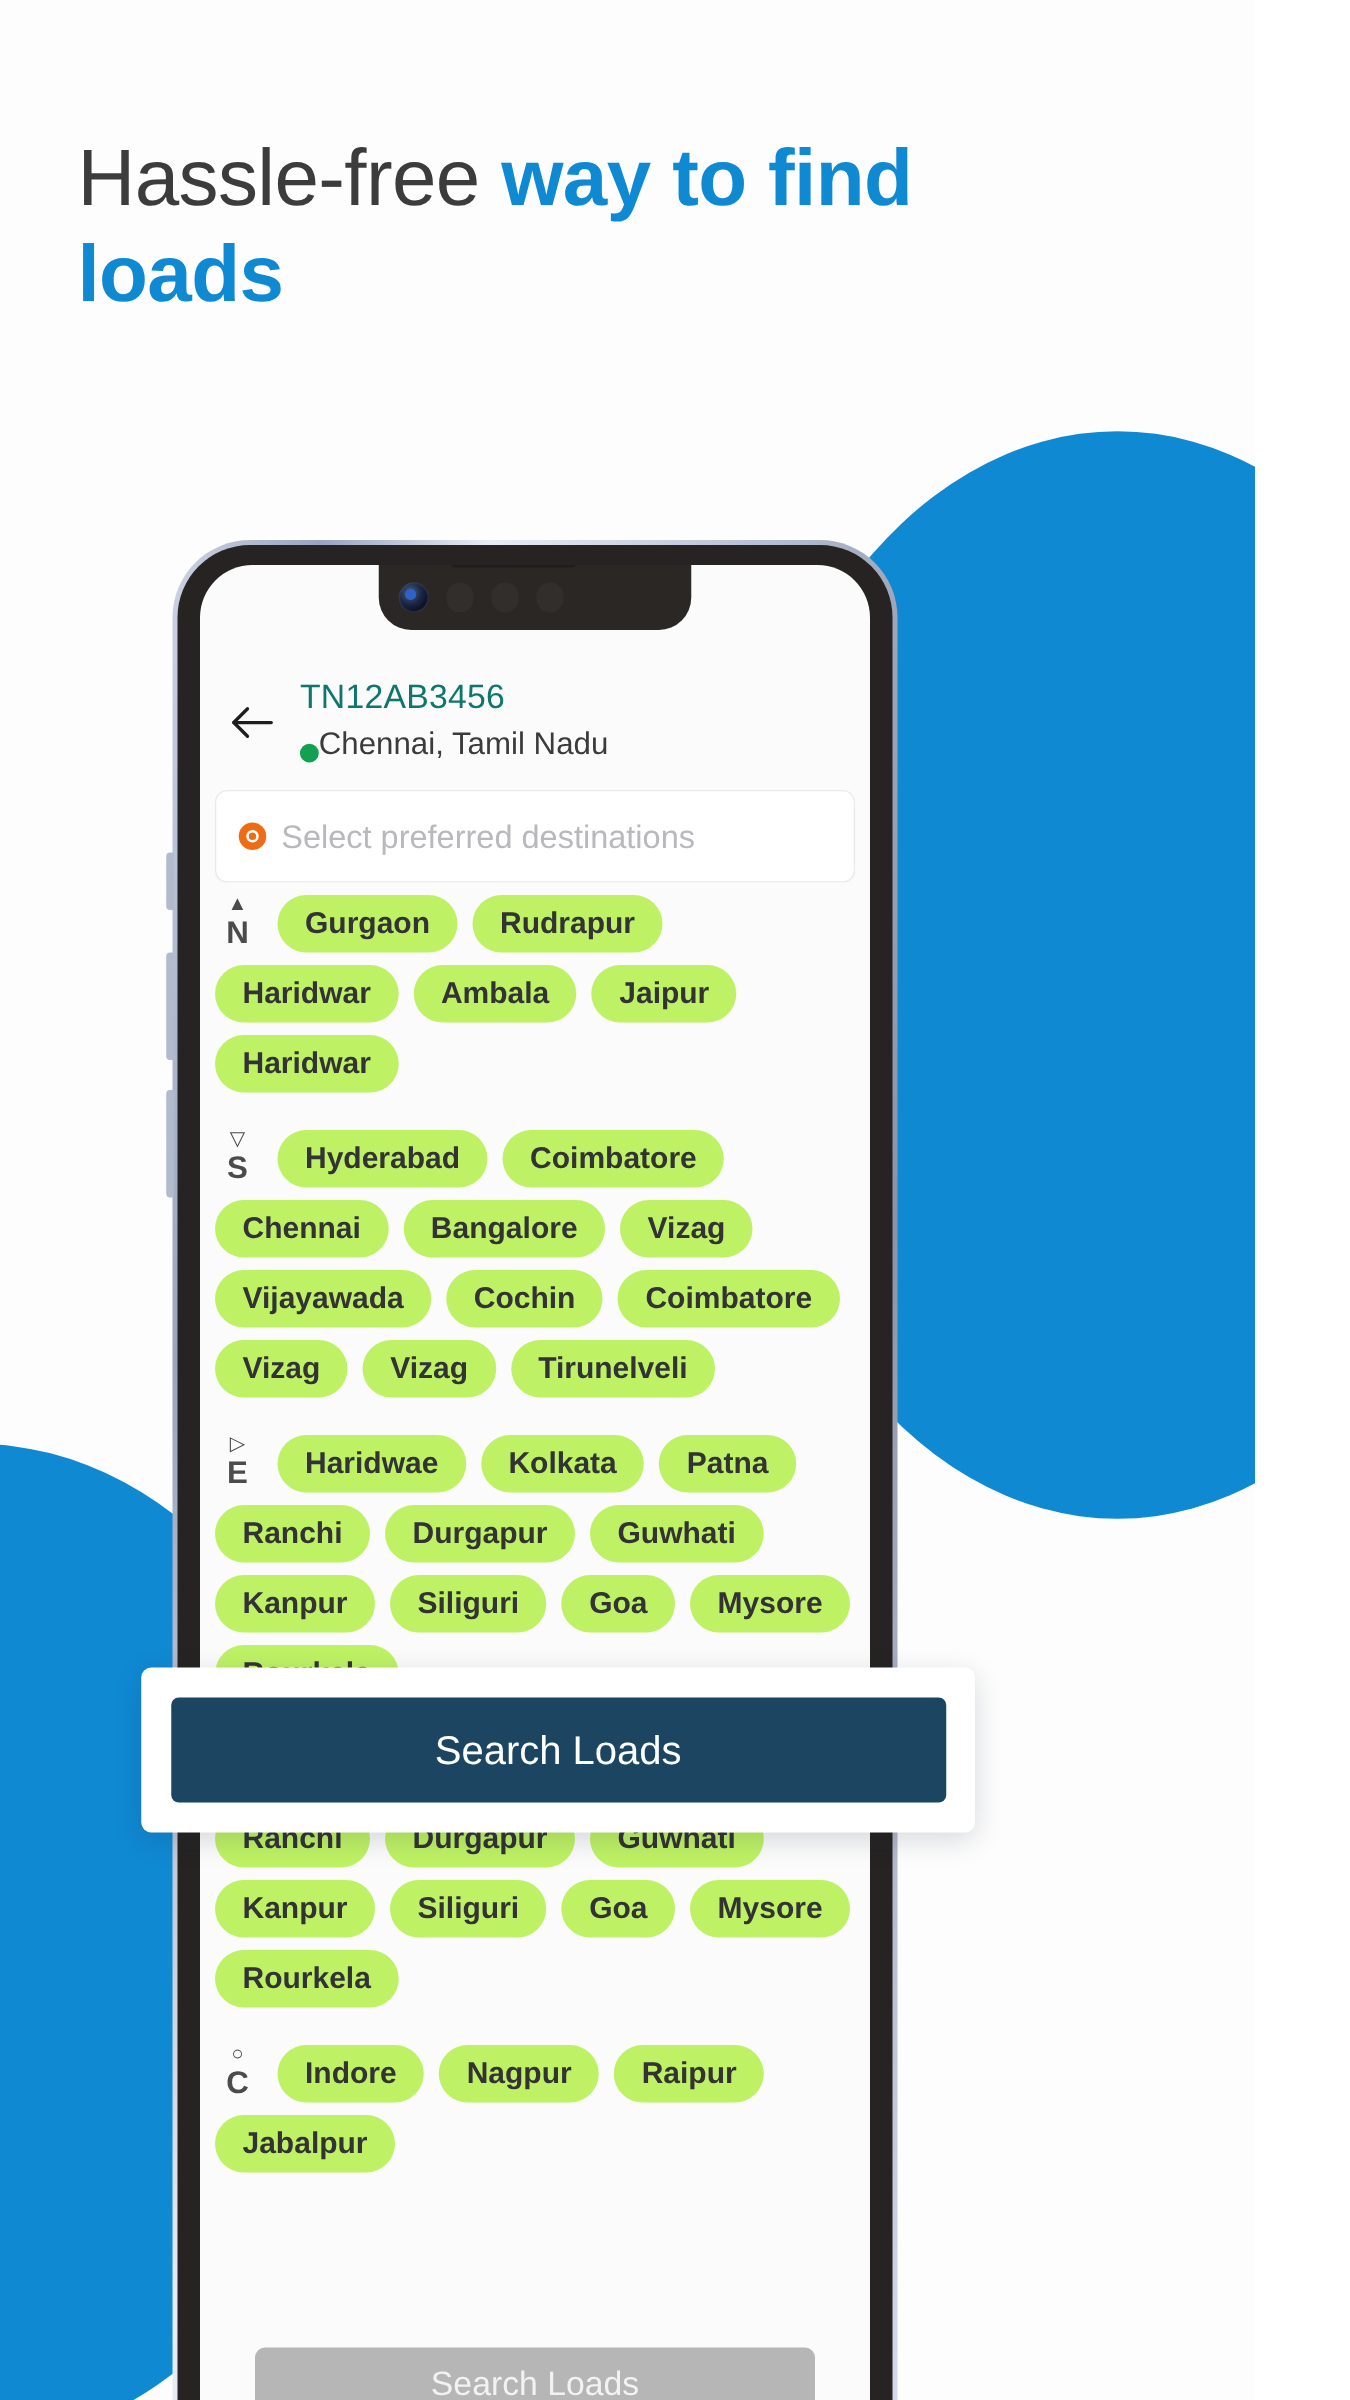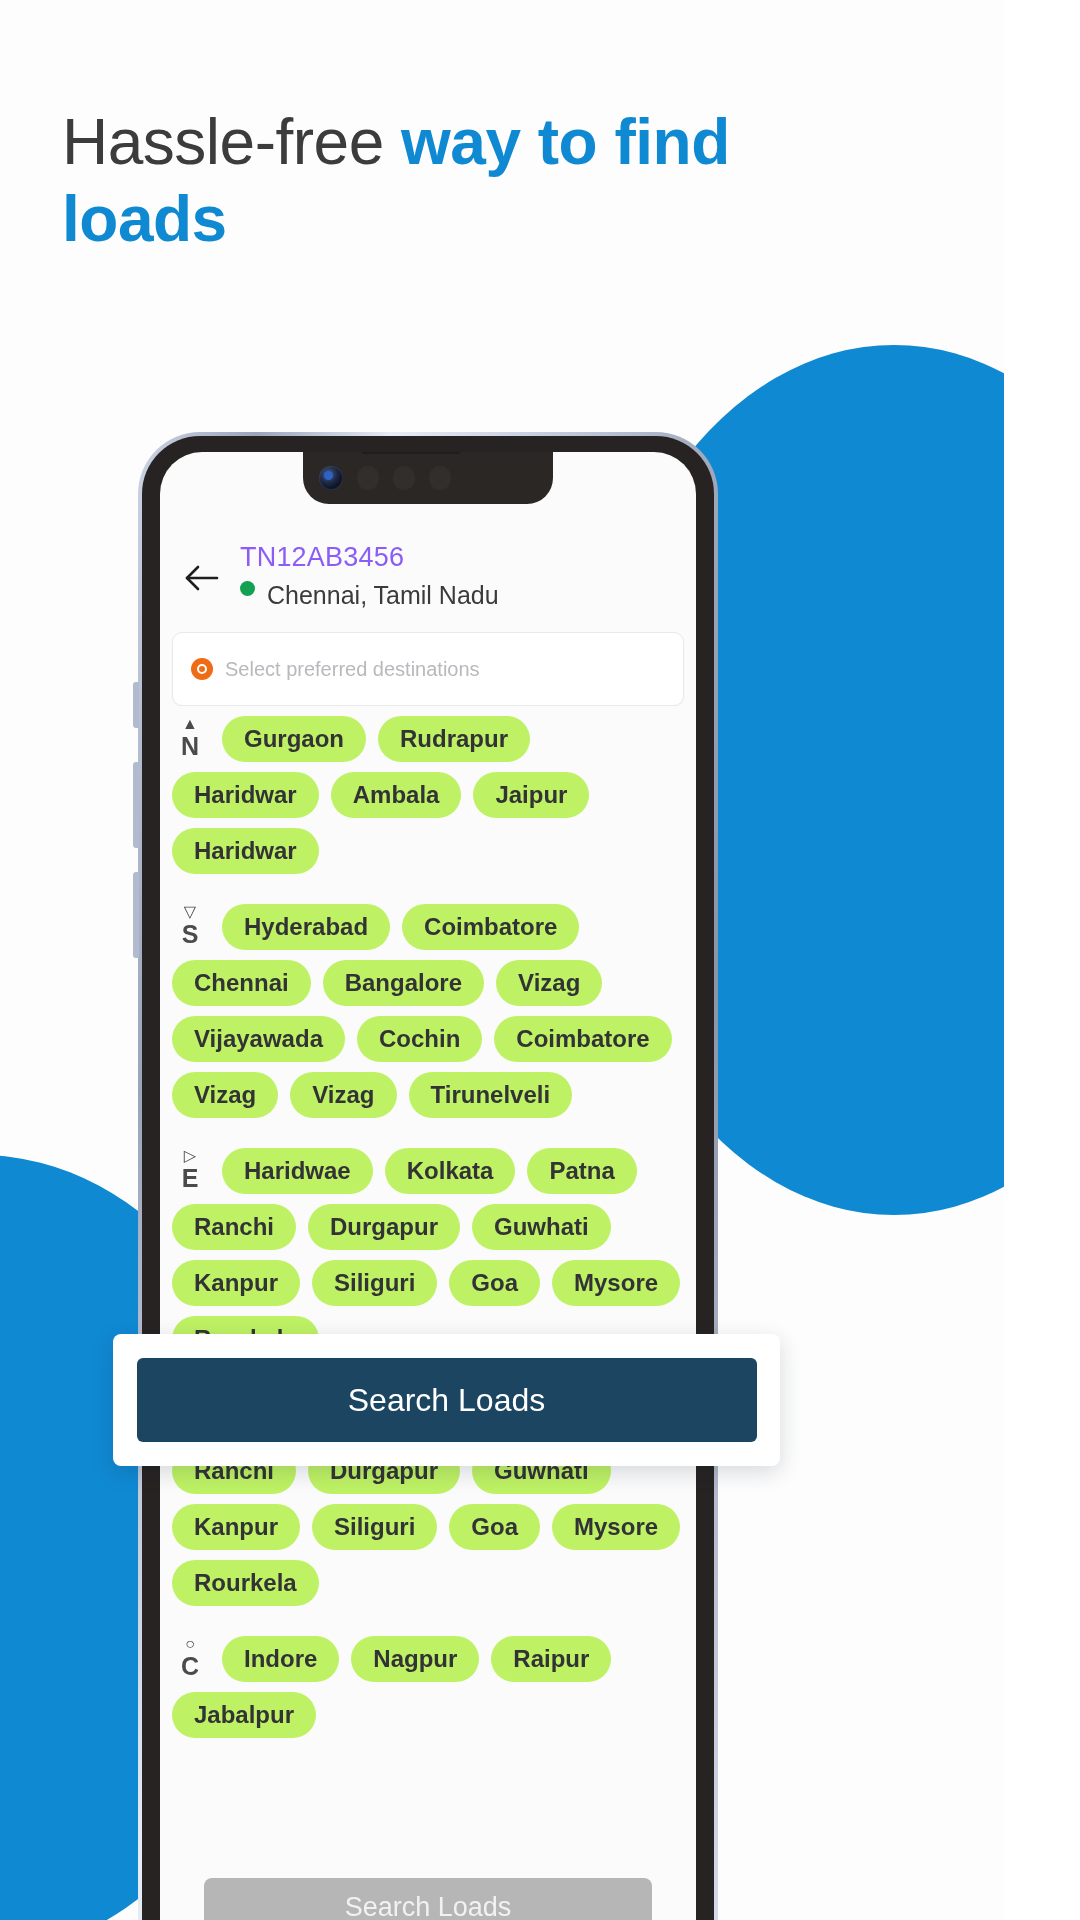--- a/index.html
+++ b/index.html
@@ -137,25 +137,25 @@
   }
   .back-arrow {
     width: 40px; height: 40px;
     flex: 0 0 40px;
     display: flex; align-items: center; justify-content: center;
     margin-top: 20px;
   }
   .hdr-texts { padding-top: 4px; }
   .plate {
     font-size: 27px;
-    color: #8b5cf6;
+    color: #0f766e;
     letter-spacing: 0.2px;
   }
   .loc-row {
-    display: flex; align-items: flex-start; gap: 12px;
+    display: flex; align-items: flex-end; 
     margin-top: 8px;
   }
   .dot-green {
     width: 15px; height: 15px;
     border-radius: 50%;
     background: #12a150;
     flex: 0 0 15px;
   }
   .loc-text { font-size: 25px; color: #3b3b3b; }
 
@@ -179,21 +179,21 @@
   }
   .pin::after {
     content:"";
     position:absolute; left: 6px; top: 6px;
     width: 10px; height: 10px;
     border: 2px solid #fff;
     border-radius: 50%;
     box-sizing: border-box;
   }
   .search-ph {
-    font-size: 20px;
+    font-size: 26px;
     color: #b8b8bd;
   }
 
   
   .chip-scroll {
     padding: 10px 12px 0 12px;
     background: #fbfbfb;
   }
   .dir-group {
     display: flex;

